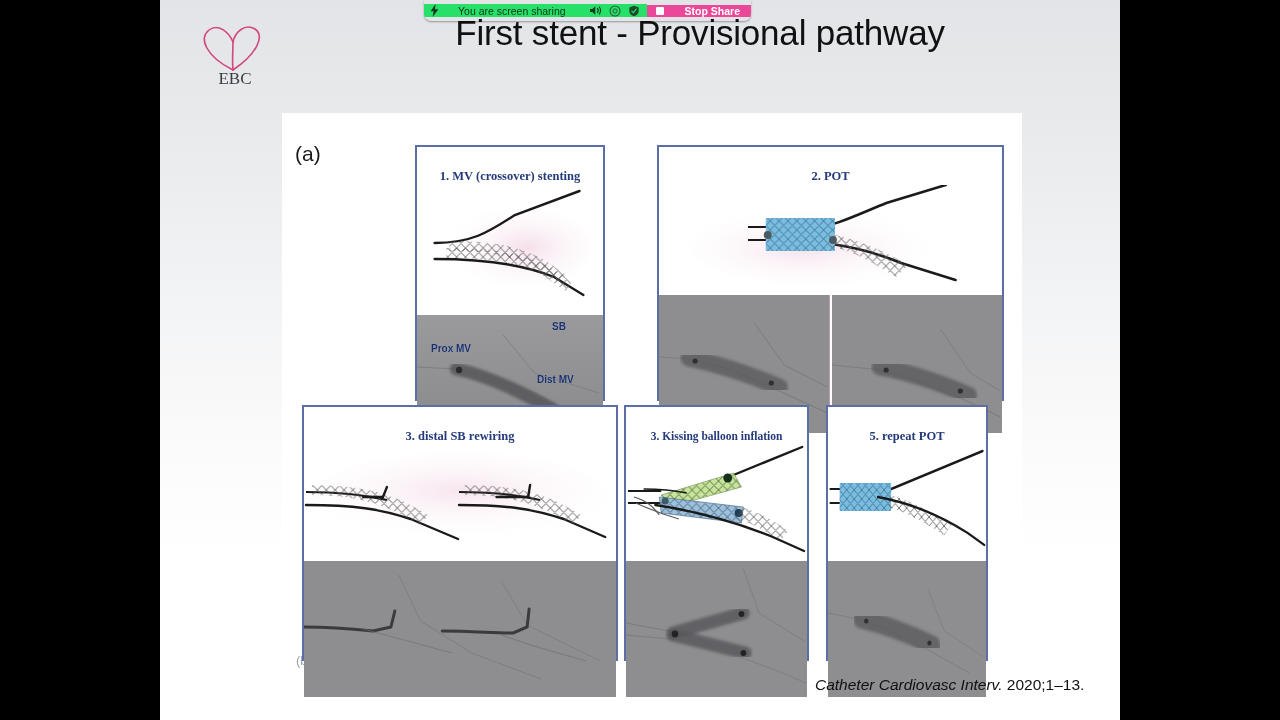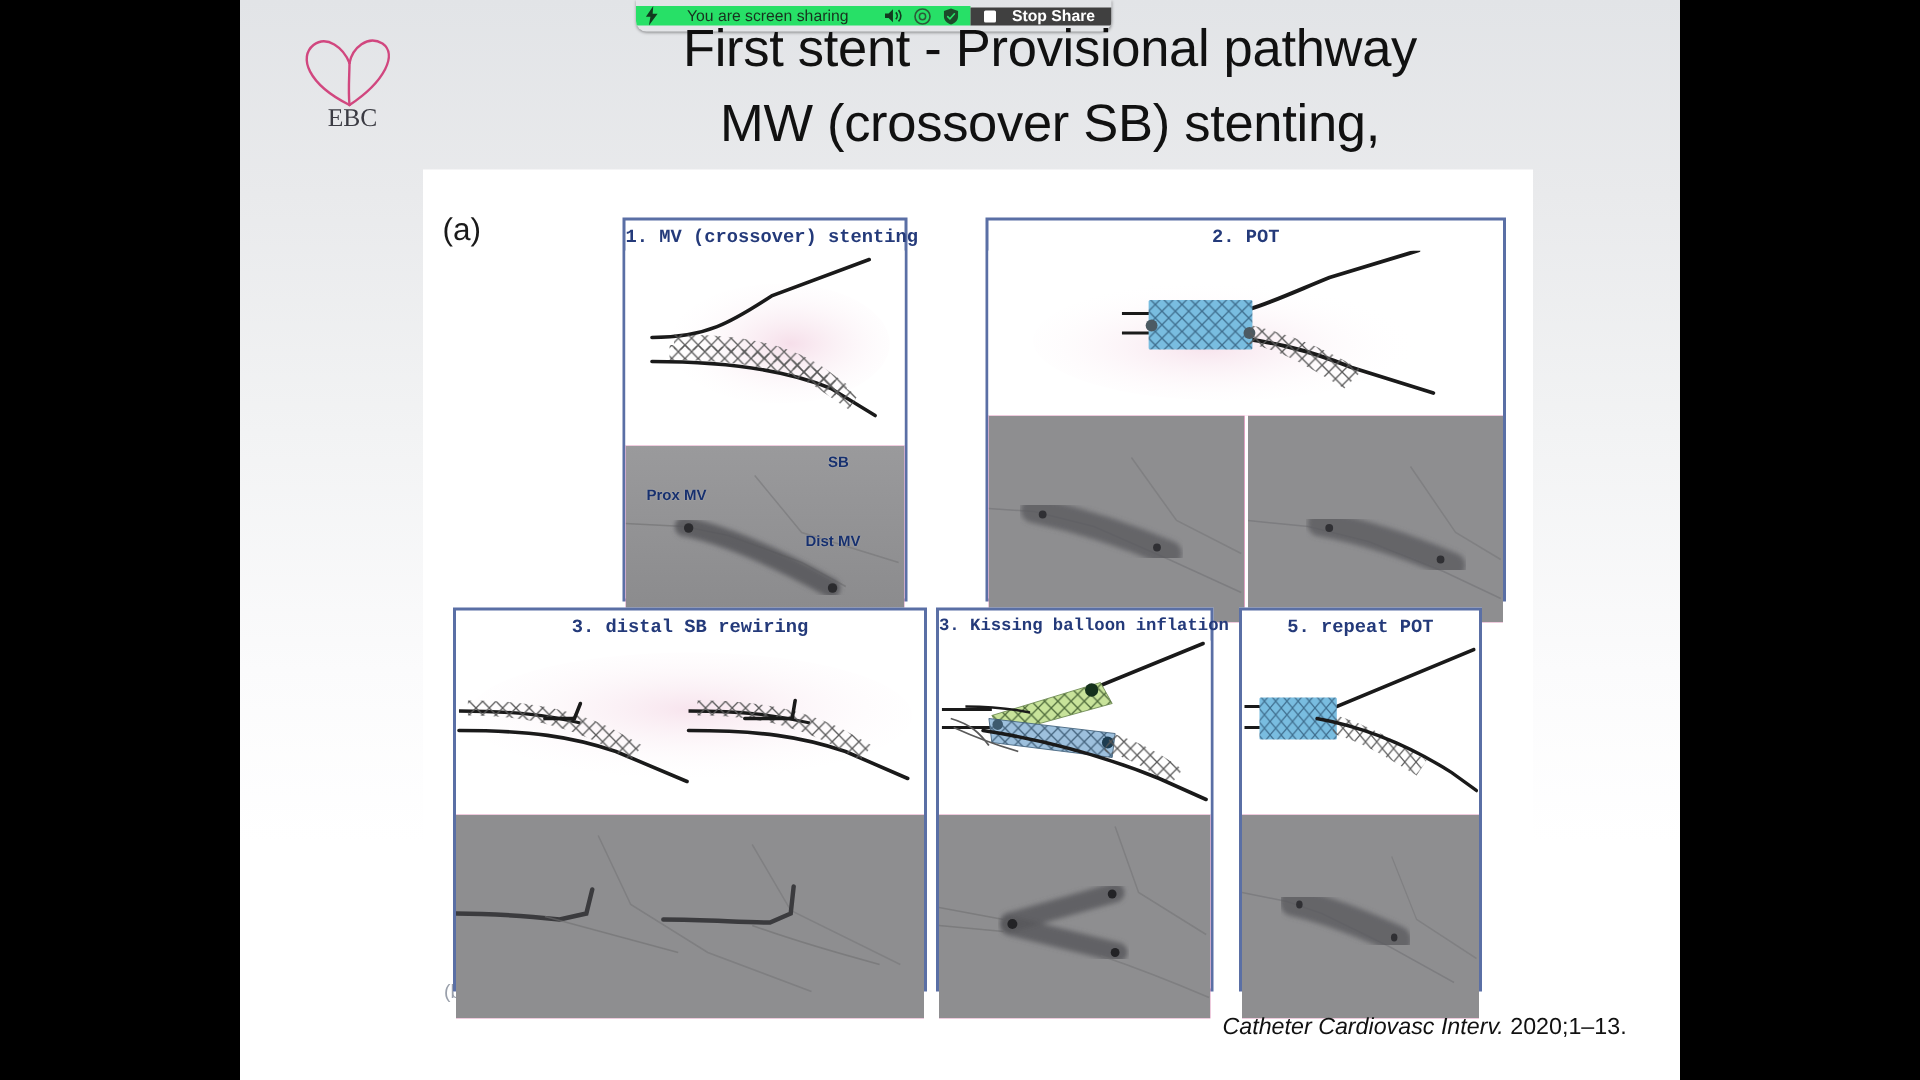--- a/index.html
+++ b/index.html
@@ -50,22 +50,22 @@
   .panel-b-label {
     position: absolute; left: 14px; top: 540px;
     font-size: 13px; color: #9aa0ab; font-family: "Liberation Sans", sans-serif;
   }
 
   
   .pbox { position: absolute; border: 2px solid #5a6fa5; background: #fff; }
   .ptitle {
     width: 100%; text-align: center; color: #243a7a;
     font-weight: bold; font-size: 12.5px; line-height: 18px;
-    font-family: Liberation Mono, monospace;
-    padding-top: 2px; white-space: nowrap;
+    font-family: Liberation Serif, serif;
+    padding-top: 20px; white-space: nowrap;
   }
   .pdiag { position: relative; width: 100%; background: #fff; overflow: hidden; }
   .pangio { position: relative; width: 100%; background: #f9a8d4; overflow: hidden; }
   .pangio svg, .pdiag svg { display: block; width: 100%; height: 100%; }
 
   .angio-lab {
     position: absolute; color: #17306e; font-weight: bold;
     font-size: 10px; font-family: "Liberation Sans", sans-serif;
     text-shadow: 0 0 1px rgba(255,255,255,.4);
   }
@@ -94,21 +94,21 @@
   }
   #zoom-green {
     background: #27e067; display: flex; align-items: center;
     padding: 0 7px 0 6px; gap: 7px;
   }
   #zoom-green .zlabel {
     font-size: 10.5px; color: #18321f; padding: 0 16px 0 12px; white-space: nowrap;
   }
   .zicon { display: flex; align-items: center; justify-content: center; }
   #zoom-red {
-    background: #404040; display: flex; align-items: center; gap: 11px;
+    background: #ec4899; display: flex; align-items: center; gap: 21px;
     padding: 0 11px 0 9px;
   }
   #zoom-red .stop-sq { width: 8px; height: 8px; background: #fff; border-radius: 1px; }
   #zoom-red .rlabel { font-size: 10.5px; color: #fff; font-weight: bold; white-space: nowrap; }
 </style>
 </head>
 <body>
 
 <div id="screen">
 
@@ -123,21 +123,20 @@
           <path d="M48 58 C 20 44, 14 26, 24 18 C 33 11, 44 20, 48 30"></path>
           <path d="M48 58 C 72 42, 80 24, 70 17 C 60 11, 50 20, 48 30"></path>
           <path d="M48 30 C 48 38, 47 48, 48 58"></path>
         </g>
         <text x="50" y="72" text-anchor="middle" font-family="Liberation Serif, serif" font-size="17" fill="#3b3b43">EBC</text>
       </svg>
     </div>
 
     <div id="title">
       <span class="l1">First stent - Provisional pathway</span>
-      <span class="l2">MW (crossover SB) stenting,</span>
     </div>
 
     <div id="figure">
 
       <div class="panel-a-label">(a)</div>
       <div class="panel-b-label">(b)</div>
 
       <div class="pbox" style="left:133px; top:32px; width:190px; height:256px;">
         <div class="ptitle">1. MV (crossover) stenting</div>
         <div class="pdiag" style="height:130px;">

